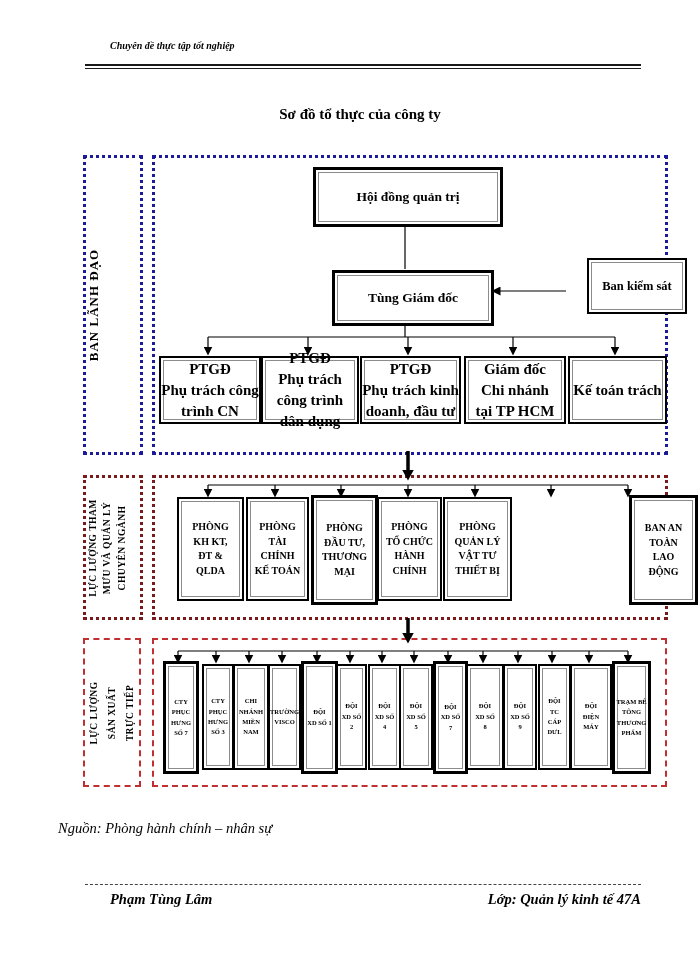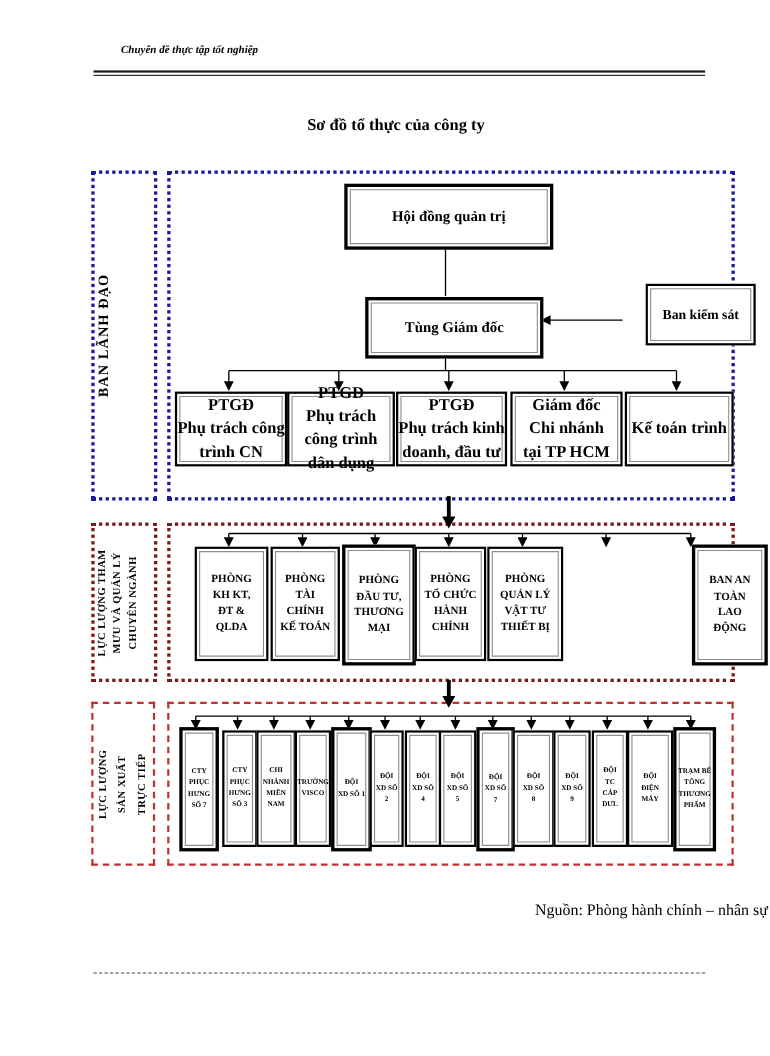--- a/index.html
+++ b/index.html
@@ -5,21 +5,21 @@
   html,body { margin:0; padding:0; background:#ffffff; }
   .page {
     position:relative; width:700px; height:960px; background:#fff;
     font-family:"Liberation Serif","DejaVu Serif",serif; color:#000;
     overflow:hidden;
   }
   
   .doc-header { position:absolute; left:110px; top:40px; font-size:10px; font-weight:bold; font-style:italic;font-family:Liberation Serif, serif; }
   .header-rule { position:absolute; left:85px; top:64px; width:556px; height:2px; border-top:2px solid #1a1a1a; border-bottom:1px solid #1a1a1a; }
   .fig-title { position:absolute; left:20px; top:106px; width:680px; text-align:center; font-size:15px; font-weight:bold; }
-  .caption { position:absolute; left:58px; top:820px; width:640px; text-align:right; font-size:14.5px; }
+  .caption { position:absolute; left:58px; top:820px; width:640px; text-align:left; font-size:14.5px; font-style:italic; }
   .footer-rule { position:absolute; left:85px; top:884px; width:556px; height:0; border-top:1.5px dashed #444; }
   .doc-footer { position:absolute; left:85px; top:891px; width:556px; display:flex; justify-content:space-between; font-size:14.5px; font-weight:bold; font-style:italic; }
   .doc-footer .fl { padding-left:25px; }
 
   
   .sec { position:absolute; background:transparent; }
   .sec-blue   { border:3px dotted #1a1a9b; }
   .sec-maroon { border:3px dotted #7b1a1a; }
   .sec-red    { border:2.5px dashed #c03030; }
 
@@ -130,21 +130,21 @@
 
   <div class="box fs10" style="left:159px; top:356px; width:98px; height:64px;">PTGĐ
 Phụ trách công trình CN</div>
   <div class="box fs10" style="left:261px; top:356px; width:94px; height:64px;">PTGĐ
 Phụ trách công trình dân dụng</div>
   <div class="box fs10" style="left:360px; top:356px; width:97px; height:64px;">PTGĐ
 Phụ trách kinh doanh, đầu tư</div>
   <div class="box fs10" style="left:464px; top:356px; width:98px; height:64px;">Giám đốc
 Chi nhánh
 tại TP HCM</div>
-  <div class="box fs10" style="left:568px; top:356px; width:95px; height:64px;">Kế toán trình</div>
+  <div class="box fs10" style="left:568px; top:356px; width:95px; height:64px;">Kế toán trách</div>
 
   <div class="box fsd" style="left:177px; top:497px; width:63px; height:100px;">PHÒNG
 KH KT,
 ĐT &amp;
 QLDA</div>
   <div class="box fsd" style="left:246px; top:497px; width:59px; height:100px;">PHÒNG
 TÀI
 CHÍNH
 KẾ TOÁN</div>
   <div class="box thick fsd" style="left:311px; top:495px; width:61px; height:104px;">PHÒNG
@@ -205,14 +205,18 @@
   <div class="box fsu" style="left:570px; top:664px; width:38px; height:102px;">ĐỘI
 ĐIỆN
 MÁY</div>
   <div class="box thick fsu" style="left:612px; top:661px; width:33px; height:107px;">TRẠM BÊ
 TÔNG
 THƯƠNG
 PHẨM</div>
 
   <div class="caption">Nguồn: Phòng hành chính – nhân sự</div>
   <div class="footer-rule"></div>
+  <div class="doc-footer">
+    <span class="fl">Phạm Tùng Lâm</span>
+    <span>Lớp: Quản lý kinh tế 47A</span>
+  </div>
 
 </div>
 
 </body></html>

